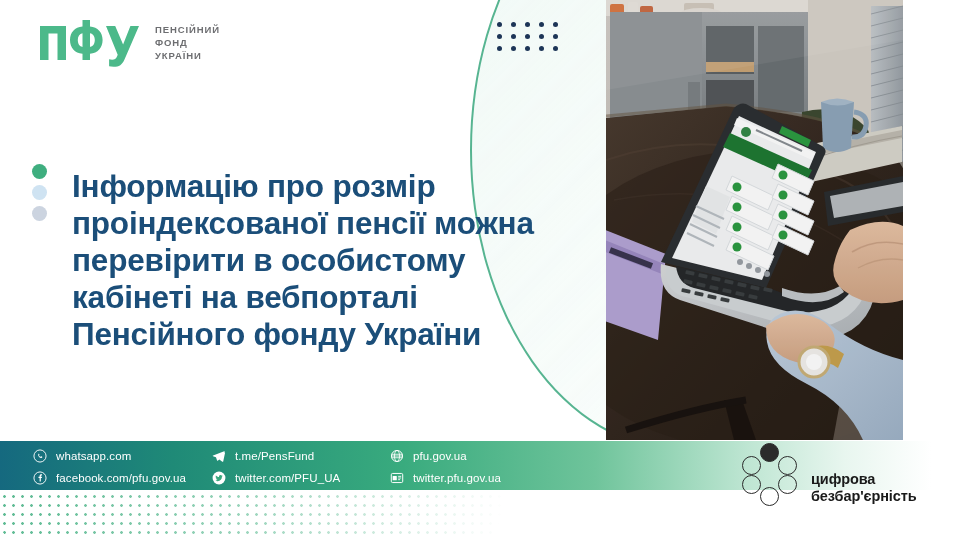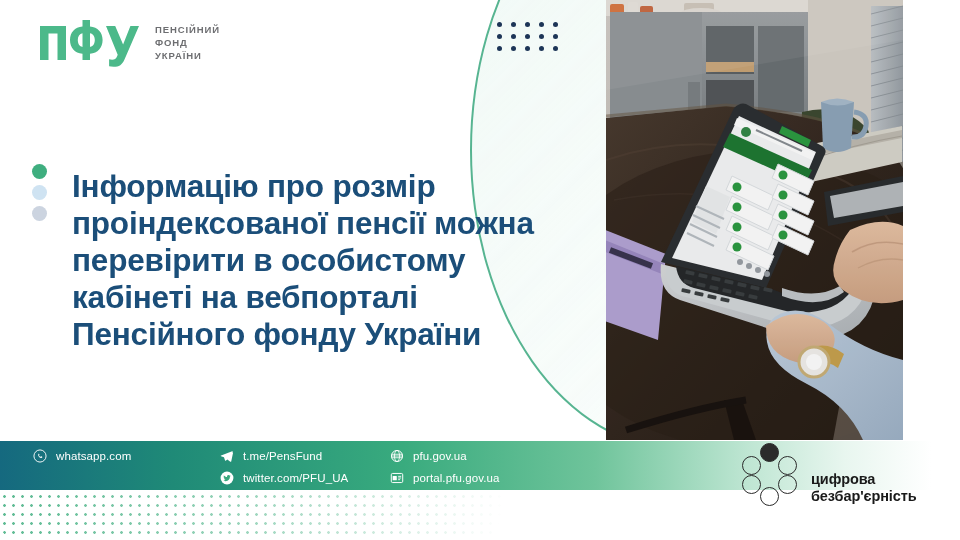--- a/index.html
+++ b/index.html
@@ -56,21 +56,21 @@
     mask-image:linear-gradient(100deg, rgba(0,0,0,.95) 0%, rgba(0,0,0,.55) 38%, rgba(0,0,0,0) 72%);
     opacity:.9;
   }
   .footerband {
     position:absolute; left:0; top:441px; width:960px; height:49px;
     background:linear-gradient(90deg,#15697f 0%,#1f8a77 18%,#39ab7e 42%,#6fc49b 62%,#bfe6d3 78%,#e8f6ef 88%,#ffffff 97%);
   }
   .contacts { position:absolute; left:0; top:441px; width:620px; height:56px; }
   .ccol { position:absolute; top:7px; display:flex; flex-direction:column; gap:7px; }
   .ccol.c1 { left:33px; }
-  .ccol.c2 { left:220px;justify-content:space-between; }
+  .ccol.c2 { left:212px;justify-content:space-between; }
   .ccol.c3 { left:390px; }
   .crow { display:flex; align-items:center; gap:9px; height:15px; }
   .crow .ic { width:14px; height:14px; flex:0 0 14px; }
   .crow .tx { font-size:11.5px; color:#ffffff; letter-spacing:.1px; white-space:nowrap; }
 
   
   .acc { position:absolute; left:739px; top:443px; display:flex; align-items:flex-end; gap:10px; }
   .acc-mark { width:62px; height:62px; position:relative; flex:0 0 62px; }
   .acc-mark i { position:absolute; width:19px; height:19px; border-radius:50%;
                 border:1.6px solid #2b2b2b; box-sizing:border-box; }
@@ -352,20 +352,29 @@
     <div class="ccol c1">
       <div class="crow">
         <span class="ic">
           <svg viewBox="0 0 24 24" width="14" height="14">
             <circle cx="12" cy="12" r="10.4" fill="none" stroke="#fff" stroke-width="1.6"></circle>
             <path d="M9.4 7.6c.3-.1.7 0 .9.4l.7 1.3c.2.3.1.6-.1.8l-.5.5c-.2.2-.2.4-.1.6.4.9 1.2 1.7 2.1 2.1.2.1.4 0 .6-.1l.5-.5c.2-.2.5-.3.8-.1l1.3.7c.4.2.5.6.4.9-.3.8-1.2 1.4-2.1 1.3-2.6-.3-4.8-2.5-5.1-5.1-.1-.9.5-1.8 1.3-2.1z" fill="#fff"></path>
           </svg>
         </span>
         <span class="tx">whatsapp.com</span>
       </div>
+      <div class="crow">
+        <span class="ic">
+          <svg viewBox="0 0 24 24" width="14" height="14">
+            <circle cx="12" cy="12" r="10.4" fill="none" stroke="#fff" stroke-width="1.6"></circle>
+            <path d="M13.4 12.2h1.7l.3-2.2h-2V8.7c0-.6.2-1 1.1-1h1V5.7c-.2 0-.8-.1-1.5-.1-1.6 0-2.7 1-2.7 2.8V10H9.4v2.2h1.9v5.6h2.1z" fill="#fff"></path>
+          </svg>
+        </span>
+        <span class="tx">facebook.com/pfu.gov.ua</span>
+      </div>
     </div>
 
     <div class="ccol c2">
       <div class="crow">
         <span class="ic">
           <svg viewBox="0 0 24 24" width="14" height="14">
             <path d="M22 3.5 1.9 11.3c-.9.3-.9.9-.1 1.1l5 1.6 1.9 5.8c.2.6.4.7 1 .3l2.9-2.1 5.1 3.8c.9.5 1.4.2 1.6-.8l3-14.1c.2-1.1-.4-1.6-1.3-1.4z" fill="#fff"></path>
           </svg>
         </span>
         <span class="tx">t.me/PensFund</span>
@@ -393,21 +402,21 @@
         <span class="tx">pfu.gov.ua</span>
       </div>
       <div class="crow">
         <span class="ic">
           <svg viewBox="0 0 24 24" width="14" height="14">
             <rect x="2.2" y="4.2" width="19.6" height="15.6" rx="2.2" fill="none" stroke="#fff" stroke-width="1.7"></rect>
             <rect x="4.6" y="8.4" width="7" height="7.4" rx="1" fill="#fff"></rect>
             <path d="M14 9.2h5.2M14 12h5.2M14 14.8h3.4" stroke="#fff" stroke-width="1.5"></path>
           </svg>
         </span>
-        <span class="tx">portal.pfu.gov.ua</span>
+        <span class="tx">twitter.pfu.gov.ua</span>
       </div>
     </div>
 
   </div>
 
   <div class="acc">
     <span class="acc-mark">
       <i class="fill" style="left:21px; top:0;"></i>
       <i style="left:3px; top:13px;"></i>
       <i style="left:39px; top:13px;"></i>

